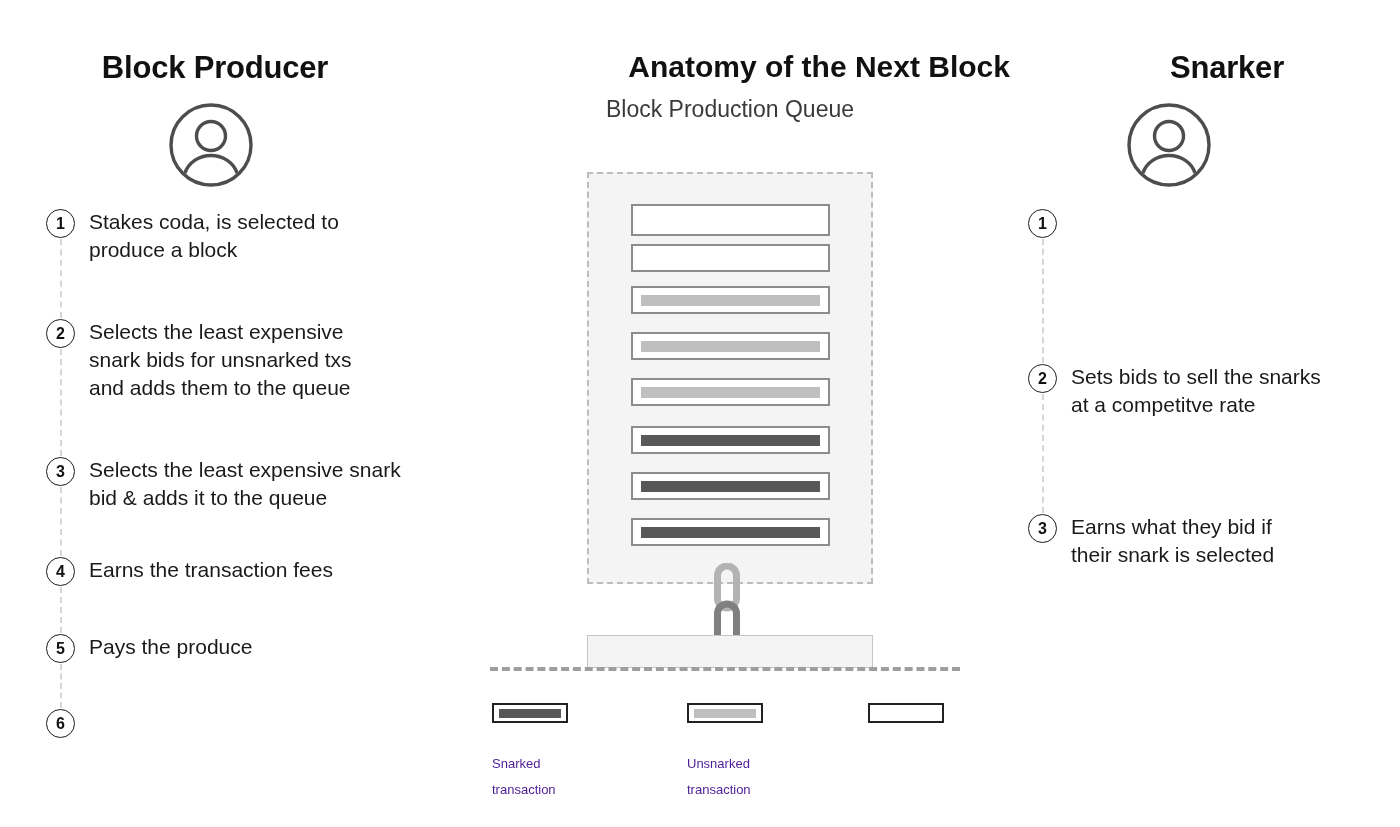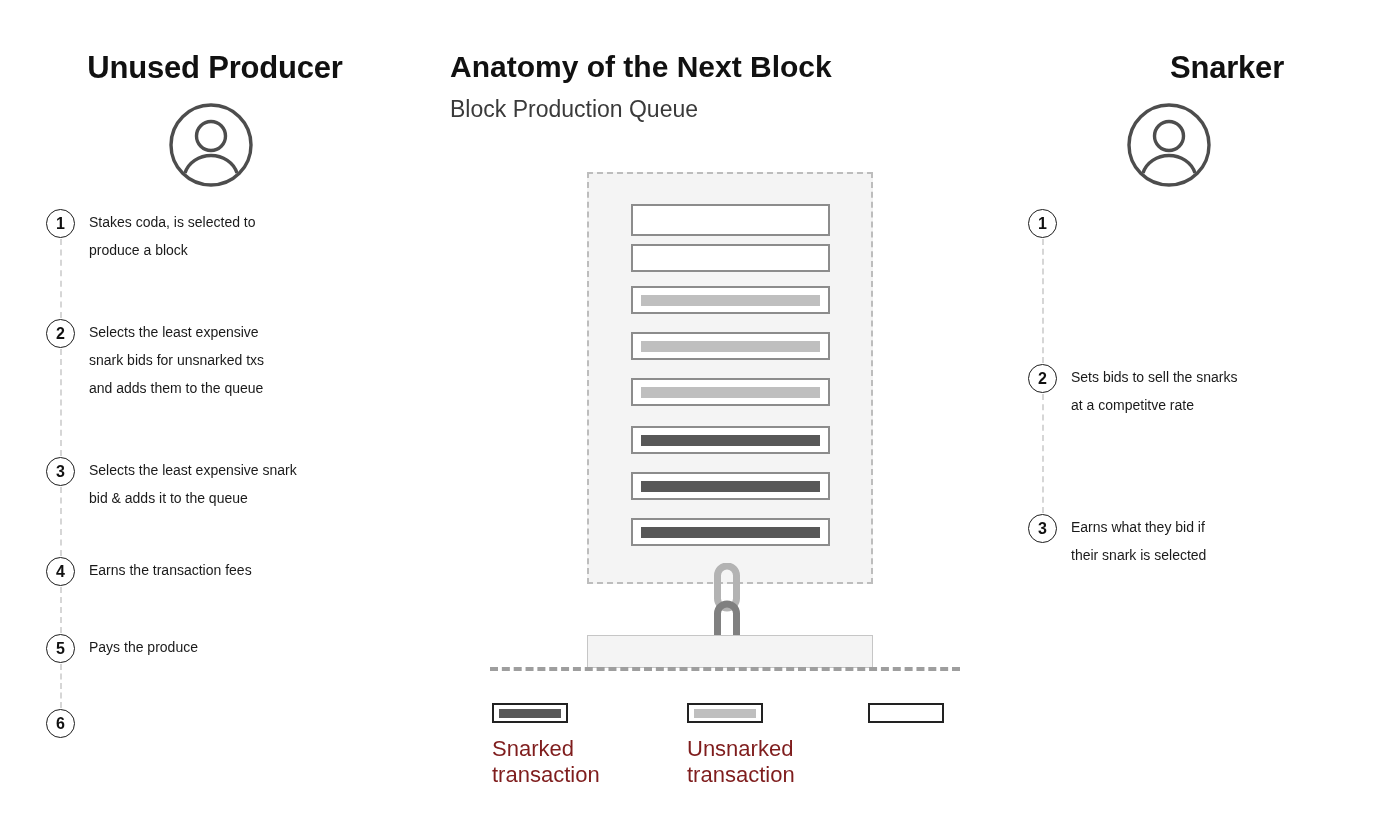--- a/index.html
+++ b/index.html
@@ -21,27 +21,28 @@
     color: #111111;
     text-align: center;
     white-space: nowrap;
   }
   #title-left  { left: 0;    top: 50px; width: 430px; }
   #title-right { left: 1052px; top: 50px; width: 350px; }
 
   .center-title {
     position: absolute;
     left: 450px; top: 50px; width: 560px;
-    text-align: left;
+    text-align: right;
     font-size: 30px; font-weight: bold;
     color: #111111; white-space: nowrap;
   }
   .center-sub {
     position: absolute;
     left: 450px; top: 96px; width: 560px;
+    text-align: center;
     font-size: 23px; font-weight: normal;
     color: #3a3a3a; white-space: nowrap;
   }
 
   
   .avatar { position: absolute; width: 86px; height: 86px; }
   #avatar-left  { left: 168px;  top: 102px; }
   #avatar-right { left: 1126px; top: 102px; }
 
   
@@ -57,21 +58,21 @@
     border-radius: 50%;
     display: flex; align-items: center; justify-content: center;
     font-size: 16px; font-weight: bold;
     color: #111111;
     background: #ffffff;
     margin-top: 1px;
     z-index: 2;
   }
   .step-text {
     margin-left: 14px;
-    font-size: 14px;
+    font-size: 21px;
     line-height: 28px;
     color: #1a1a1a;
     white-space: pre-line;
   }
   
   .connector {
     position: absolute;
     left: 14px;
     width: 0;
     border-left: 2px dashed #d6d6d6;
@@ -126,36 +127,36 @@
     border: 2px solid #222222;
     background: #ffffff;
     display: flex; align-items: center;
   }
   .legend-swatch > i {
     display: block;
     height: 9px; margin: 0 5px;
     width: calc(100% - 10px);
   }
   .legend-label {
-    margin-top: 13px;
-    font-size: 22px;
+    margin-top: 28px;
+    font-size: 13px;
     line-height: 26px;
-    color: #7f1d1d;
+    color: #4c1d95;
     white-space: pre-line;
   }
   #legend-0 { left: 492px; top: 703px; }
   #legend-1 { left: 687px; top: 703px; }
   #legend-2 { left: 868px; top: 703px; }
 </style>
 </head>
 <body>
 
 <div class="page">
 
-  <div class="col-title" id="title-left">Unused Producer</div>
+  <div class="col-title" id="title-left">Block Producer</div>
 
   <div class="avatar" id="avatar-left">
     <svg viewBox="0 0 86 86" width="86" height="86">
       <circle cx="43" cy="43" r="40" fill="none" stroke="#4d4d4d" stroke-width="3.4"></circle>
       <circle cx="43" cy="34" r="14.5" fill="none" stroke="#4d4d4d" stroke-width="3.4"></circle>
       <path d="M17 71 a27 24 0 0 1 52 0" fill="none" stroke="#4d4d4d" stroke-width="3.4"></path>
     </svg>
   </div>
 
   <div class="steps" id="steps-left">

